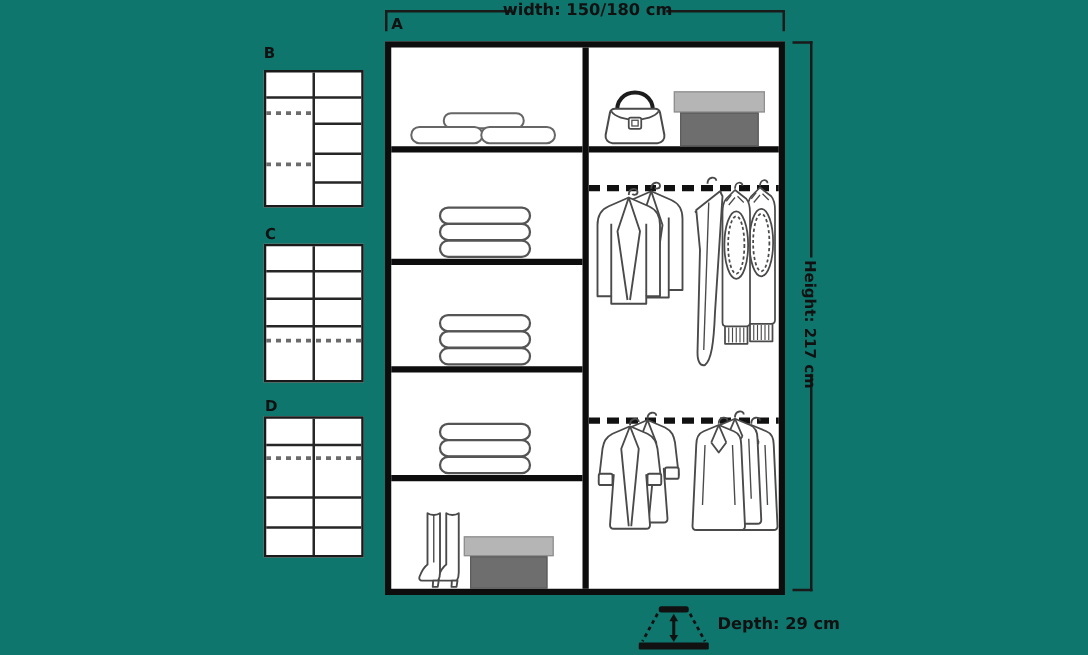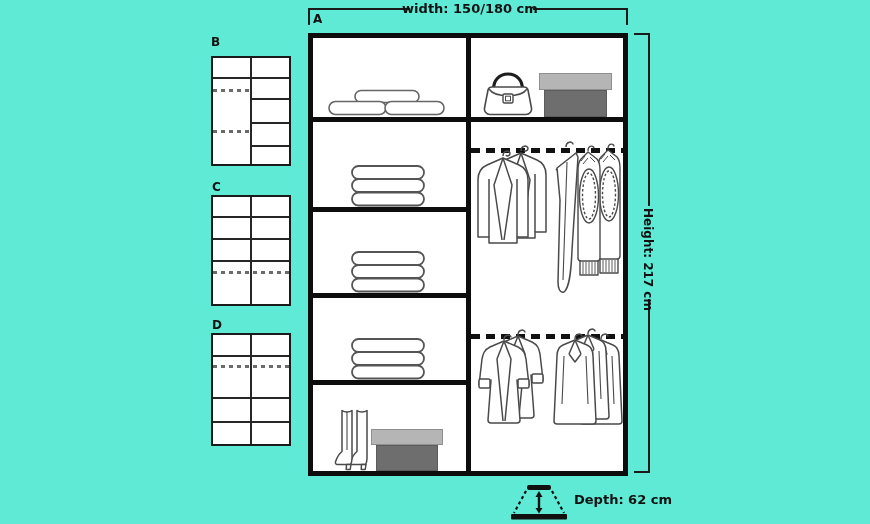--- a/index.html
+++ b/index.html
@@ -1,18 +1,18 @@
 <!DOCTYPE html>
 <html><head>
 <meta charset="utf-8">
 <style>
   * { margin:0; padding:0; box-sizing:border-box; }
   html,body { background:#ffffff; }
   body { font-family:"DejaVu Sans","Liberation Sans",sans-serif; }
-  .canvas { position:relative; width:870px; height:524px; background:#5eead4; overflow:hidden; }
+  .canvas { position:relative; width:870px; height:524px; background:#0f766e; overflow:hidden; }
 
   
   .bline { position:absolute; background:#1a1a1a; }
   .dim-label { position:absolute; font-size:13px; font-weight:bold; color:#111; white-space:nowrap; }
   .vtext { writing-mode:vertical-rl; text-orientation:mixed; }
 
   
   .wardrobe { position:absolute; left:308px; top:33px; width:320px; height:443px;
               border:5px solid #0d0d0d; background:#fff; }
   .thick { position:absolute; background:#0d0d0d; }
@@ -247,15 +247,15 @@
 
   <svg style="left:510px;top:484px;" width="58" height="37" viewBox="0 0 58 37">
     <rect x="17" y="1" width="24" height="5" rx="2" fill="#111"></rect>
     <path d="M16,7 L4,29" stroke="#111" stroke-width="2.2" stroke-dasharray="3 3" fill="none"></path>
     <path d="M42,7 L54,29" stroke="#111" stroke-width="2.2" stroke-dasharray="3 3" fill="none"></path>
     <rect x="1" y="30" width="56" height="5.5" rx="1" fill="#111"></rect>
     <line x1="29" y1="11" x2="29" y2="26" stroke="#111" stroke-width="2.4"></line>
     <path d="M29,7 L25.5,13 L32.5,13 Z" fill="#111"></path>
     <path d="M29,29.5 L25.5,24 L32.5,24 Z" fill="#111"></path>
   </svg>
-  <div class="dim-label" style="left:574px;top:492px;">Depth: 62 cm</div>
+  <div class="dim-label" style="left:574px;top:492px;">Depth: 29 cm</div>
 
 </div>
 
 </body></html>

